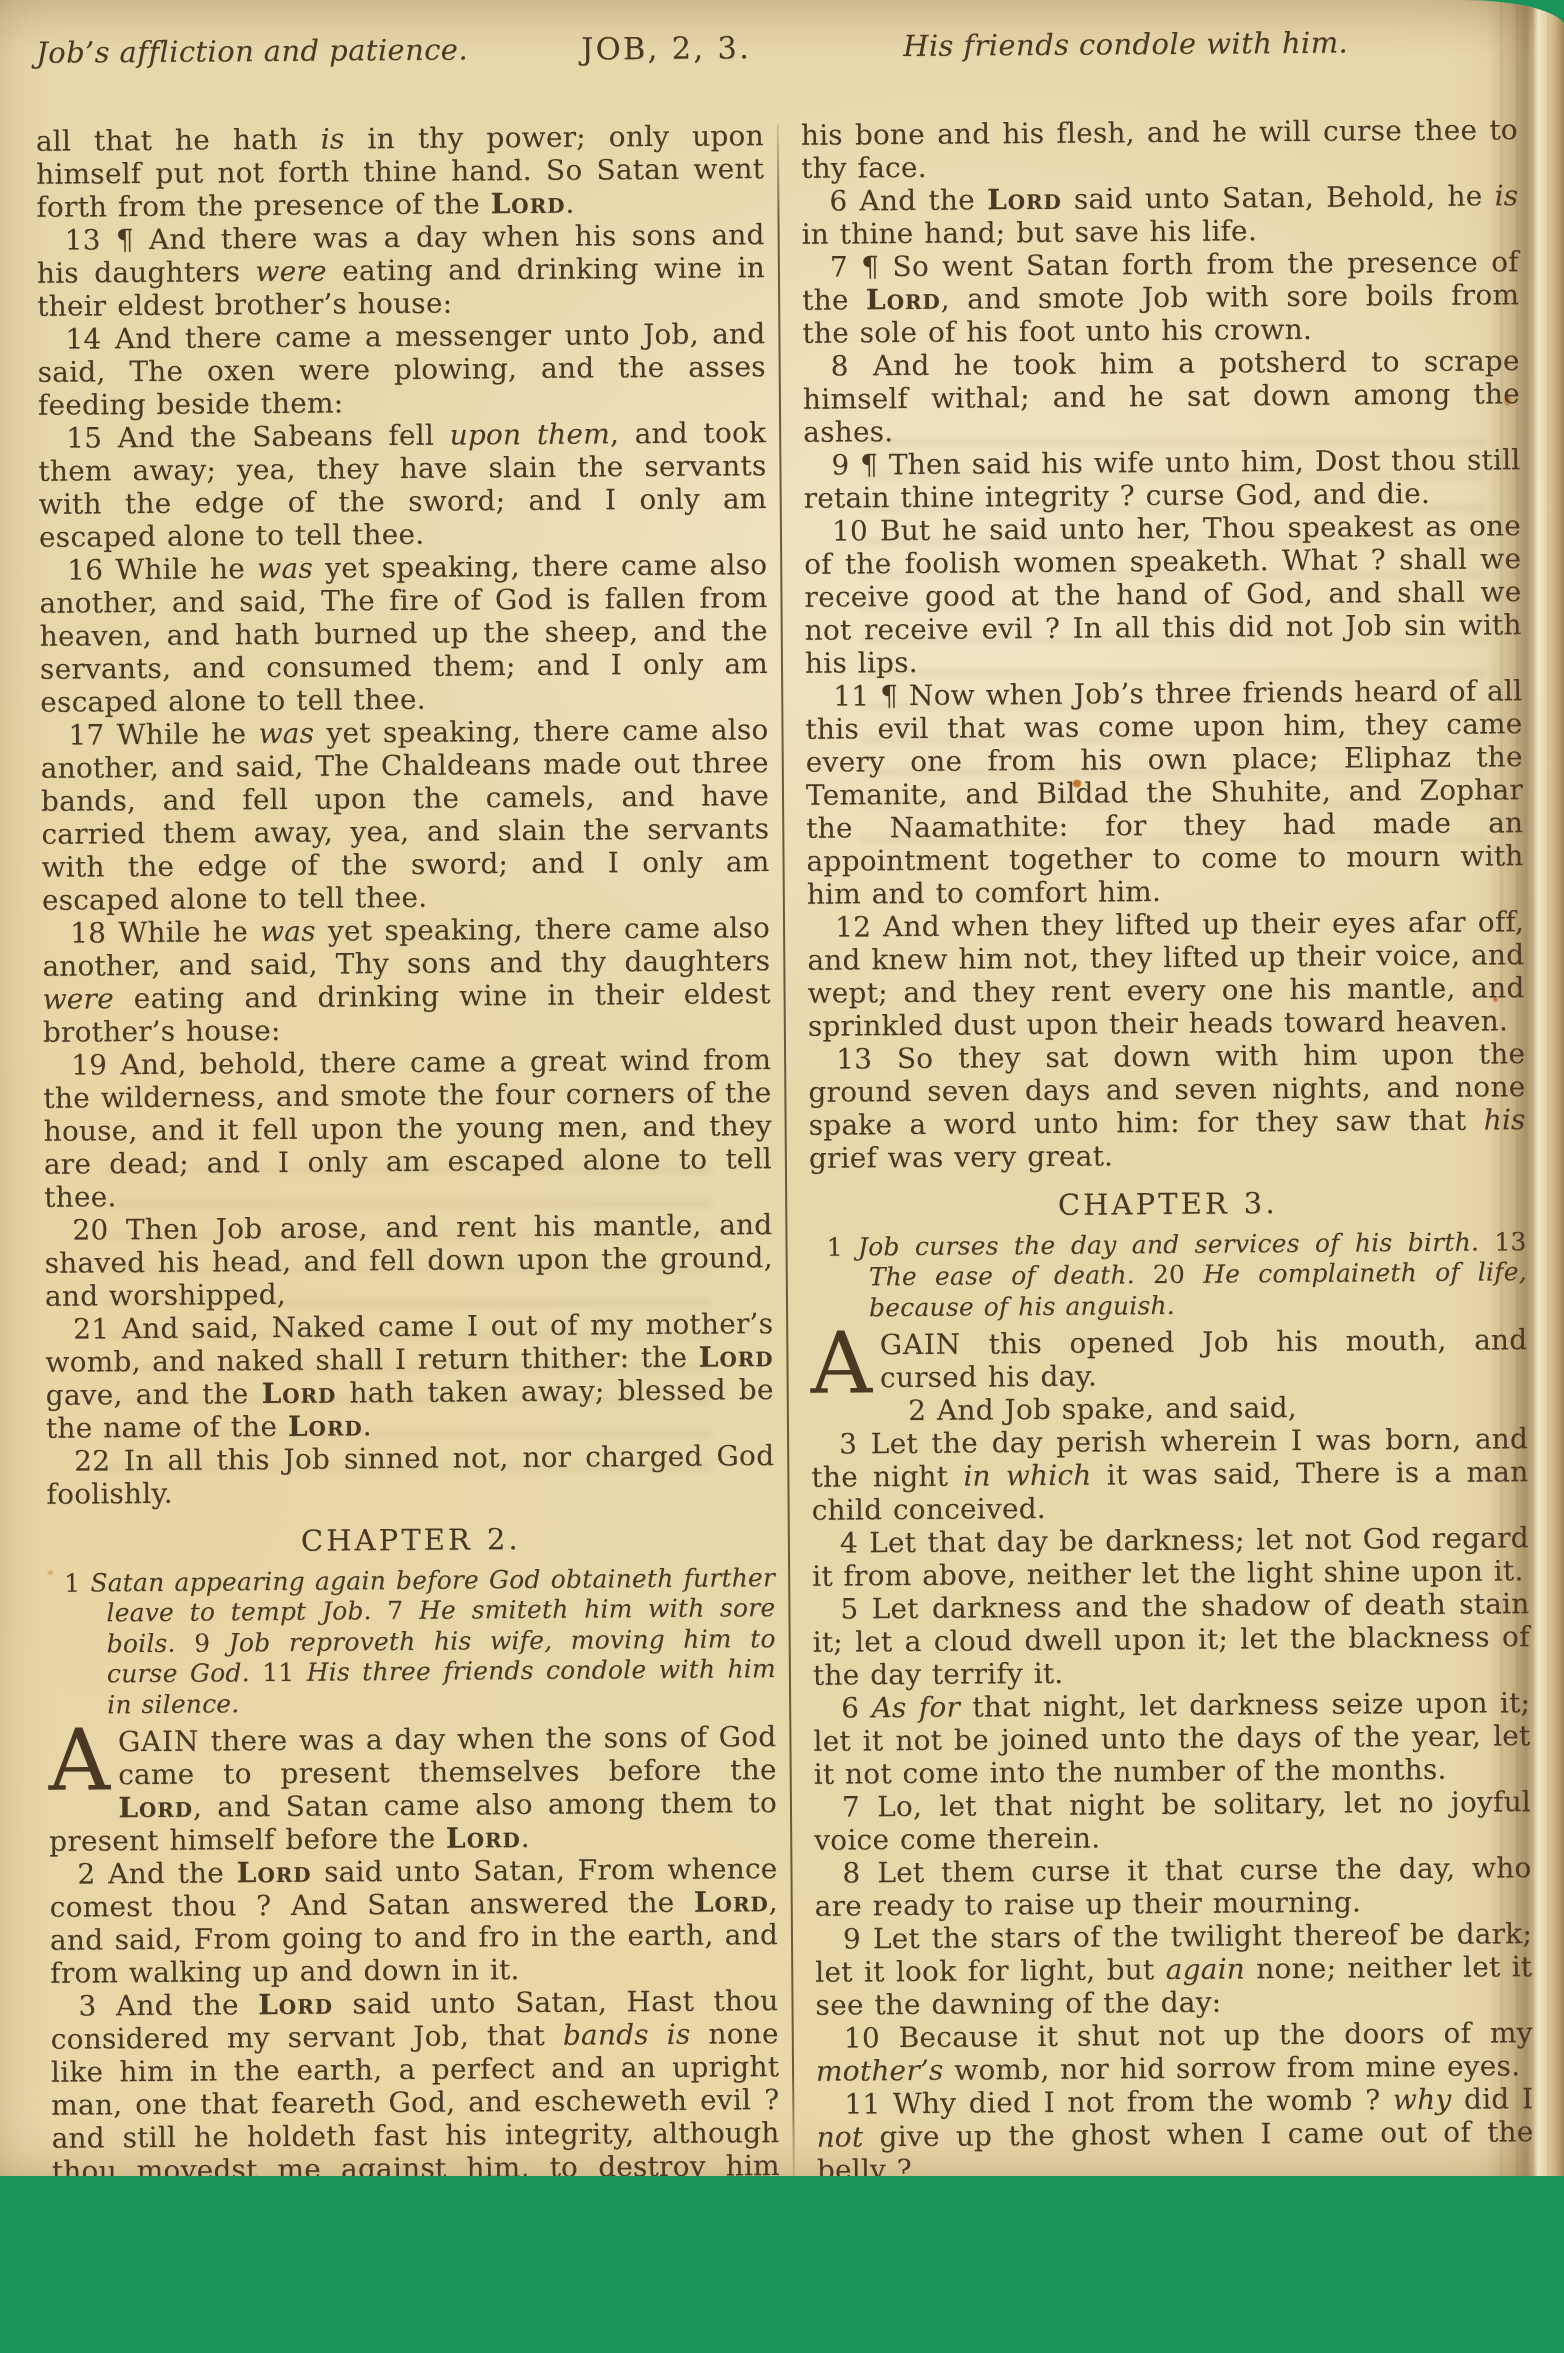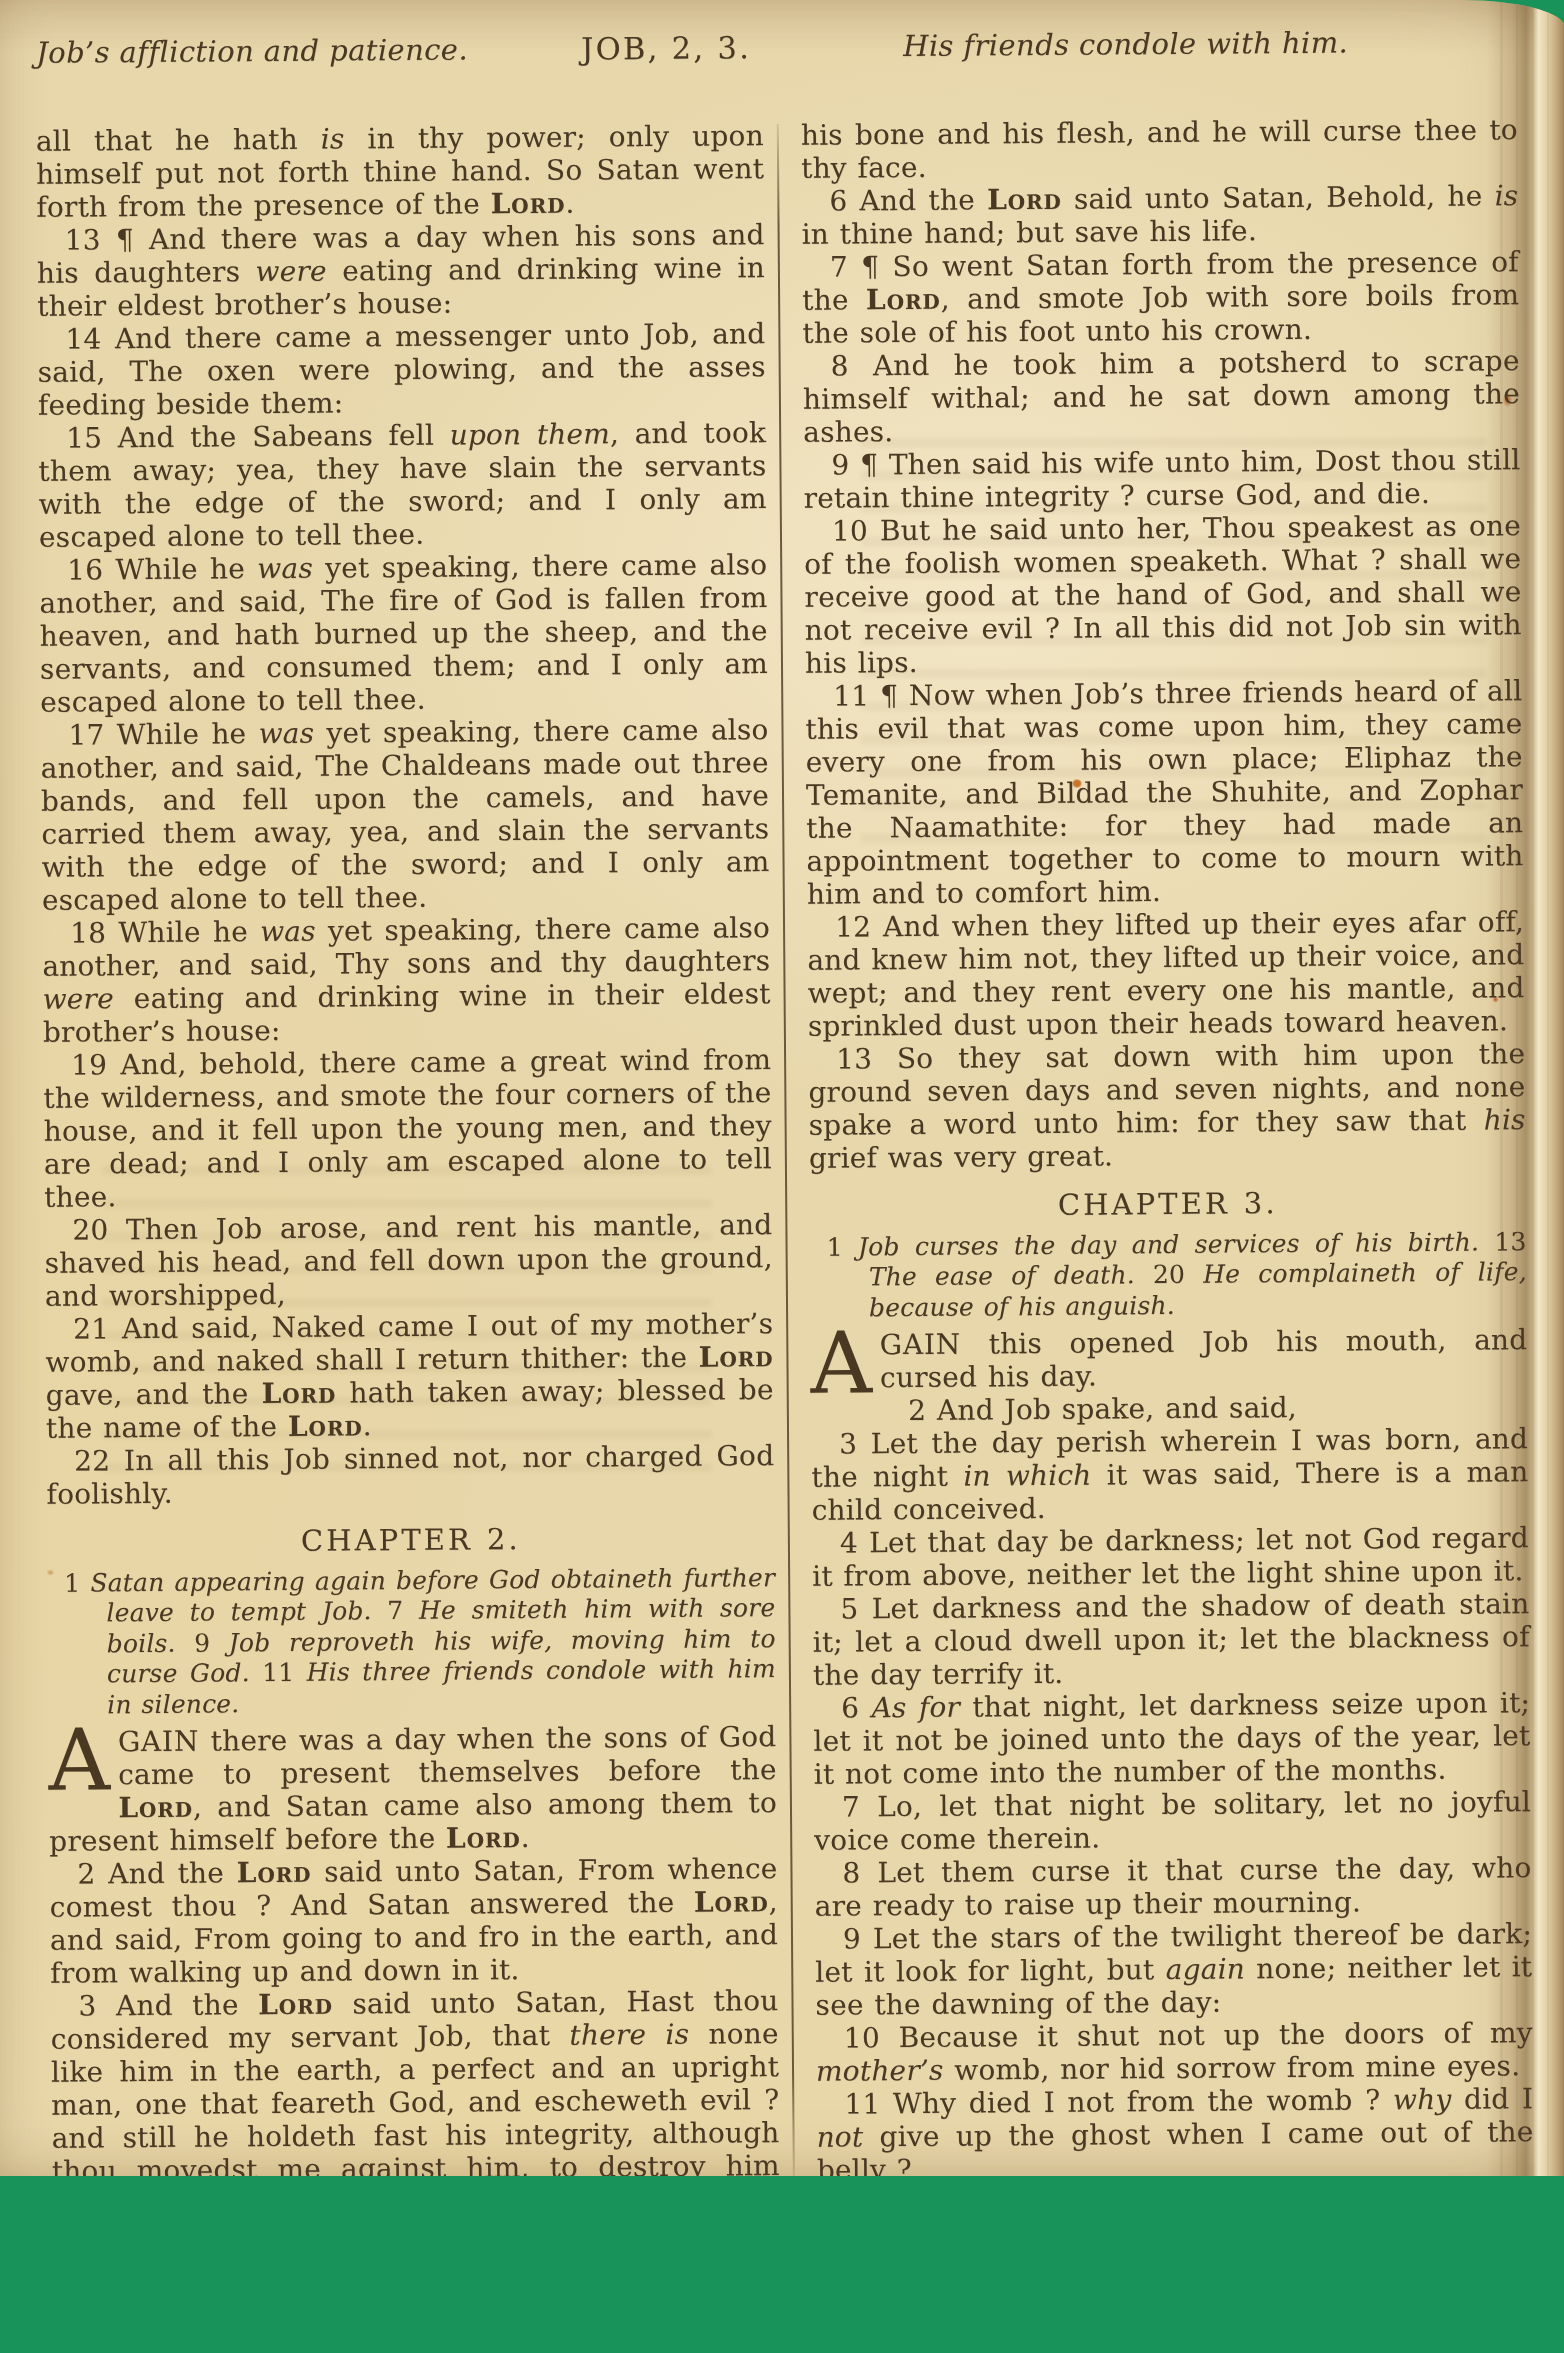--- a/index.html
+++ b/index.html
@@ -114,21 +114,21 @@
           <p class="verse">17 While he <em>was</em> yet speaking, there came also another, and said, The Chaldeans made out three bands, and fell upon the camels, and have carried them away, yea, and slain the servants with the edge of the sword; and I only am escaped alone to tell thee.</p>
           <p class="verse">18 While he <em>was</em> yet speaking, there came also another, and said, Thy sons and thy daughters <em>were</em> eating and drinking wine in their eldest brother’s house:</p>
           <p class="verse">19 And, behold, there came a great wind from the wilderness, and smote the four corners of the house, and it fell upon the young men, and they are dead; and I only am escaped alone to tell thee.</p>
           <p class="verse">20 Then Job arose, and rent his mantle, and shaved his head, and fell down upon the ground, and worshipped,</p>
           <p class="verse">21 And said, Naked came I out of my mother’s womb, and naked shall I return thither: the <span class="sc">Lord</span> gave, and the <span class="sc">Lord</span> hath taken away; blessed be the name of the <span class="sc">Lord</span>.</p>
           <p class="verse">22 In all this Job sinned not, nor charged God foolishly.</p>
           <div class="chapter-heading">CHAPTER 2.</div>
           <p class="summary">1 <em>Satan appearing again before God obtaineth further leave to tempt Job.</em> 7 <em>He smiteth him with sore boils.</em> 9 <em>Job reproveth his wife, moving him to curse God.</em> 11 <em>His three friends condole with him in silence.</em></p>
           <p class="verse drop-verse"><span class="dropcap">A</span><span class="drop-rest">GAIN</span> there was a day when the sons of God came to present themselves before the <span class="sc">Lord</span>, and Satan came also among them to present himself before the <span class="sc">Lord</span>.</p>
           <p class="verse">2 And the <span class="sc">Lord</span> said unto Satan, From whence comest thou&nbsp;? And Satan answered the <span class="sc">Lord</span>, and said, From going to and fro in the earth, and from walking up and down in it.</p>
-          <p class="verse">3 And the <span class="sc">Lord</span> said unto Satan, Hast thou considered my servant Job, that <em>there is</em> none like him in the earth, a perfect and an upright man, one that feareth God, and escheweth evil&nbsp;? and still he holdeth fast his integrity, although thou movedst me against him, to destroy him without cause.</p>
+          <p class="verse">3 And the <span class="sc">Lord</span> said unto Satan, Hast thou considered my servant Job, that <em>bands is</em> none like him in the earth, a perfect and an upright man, one that feareth God, and escheweth evil&nbsp;? and still he holdeth fast his integrity, although thou movedst me against him, to destroy him without cause.</p>
           <p class="verse">4 And Satan answered the <span class="sc">Lord</span>, and said, Skin for skin, yea, all that a man hath will he give for his life.</p>
           <p class="verse">5 But put forth thine hand now, and touch</p>
         </div>
       <div class="col col-right">
           <p class="verse cont">his bone and his flesh, and he will curse thee to thy face.</p>
           <p class="verse">6 And the <span class="sc">Lord</span> said unto Satan, Behold, he <em>is</em> in thine hand; but save his life.</p>
           <p class="verse">7 ¶ So went Satan forth from the presence of the <span class="sc">Lord</span>, and smote Job with sore boils from the sole of his foot unto his crown.</p>
           <p class="verse">8 And he took him a potsherd to scrape himself withal; and he sat down among the ashes.</p>
           <p class="verse">9 ¶ Then said his wife unto him, Dost thou still retain thine integrity&nbsp;? curse God, and die.</p>
           <p class="verse">10 But he said unto her, Thou speakest as one of the foolish women speaketh. What&nbsp;? shall we receive good at the hand of God, and shall we not receive evil&nbsp;? In all this did not Job sin with his lips.</p>

